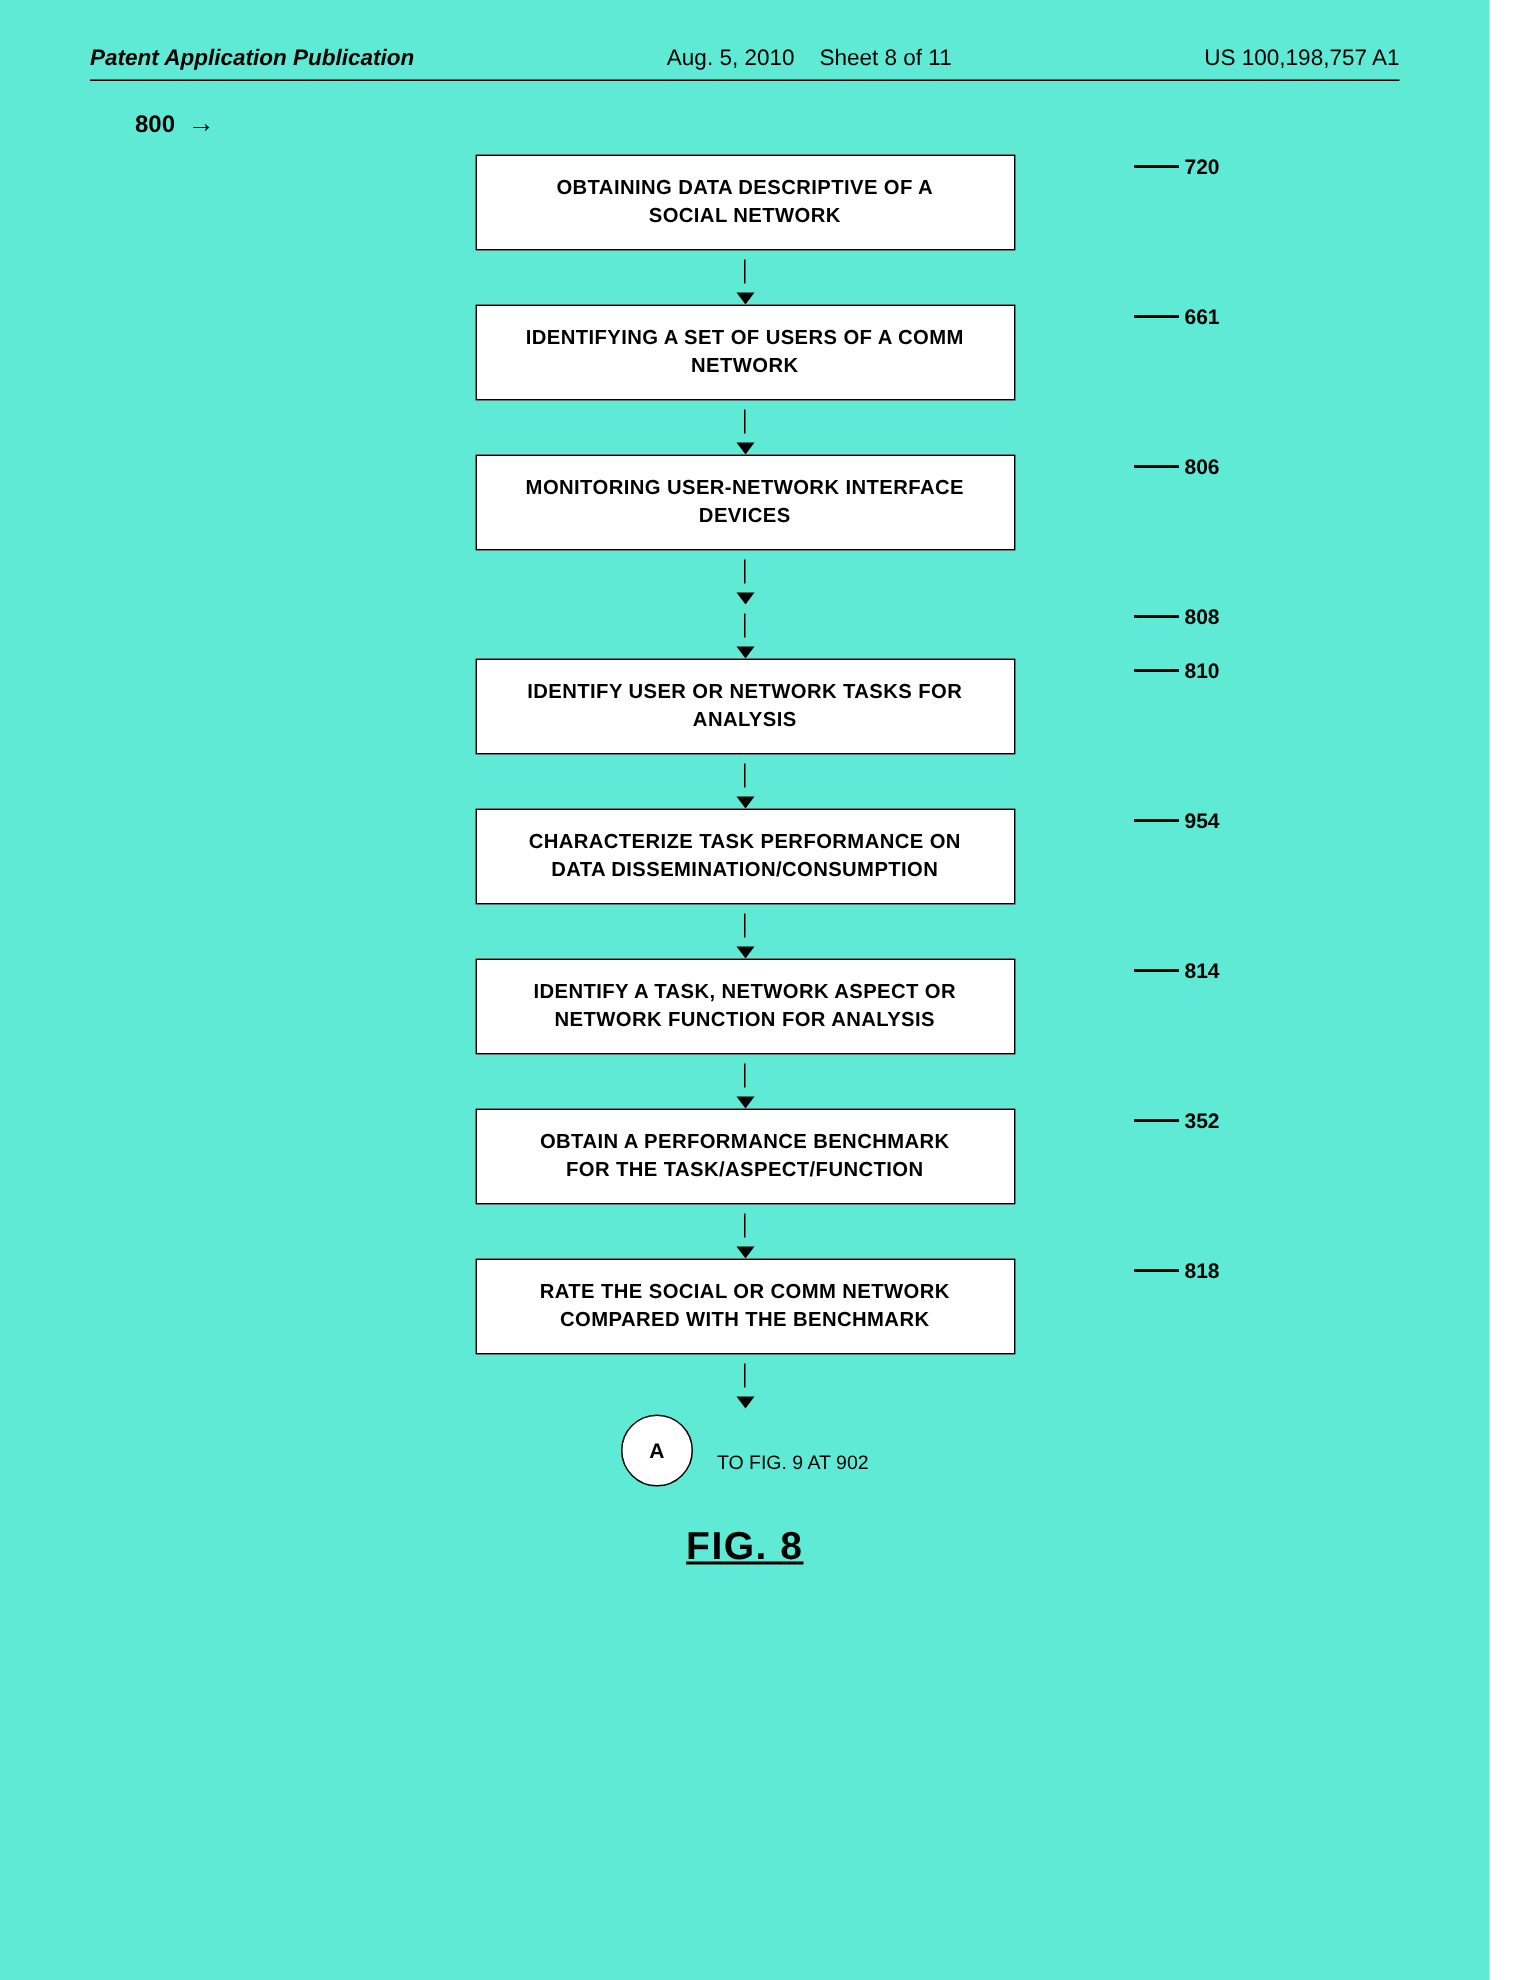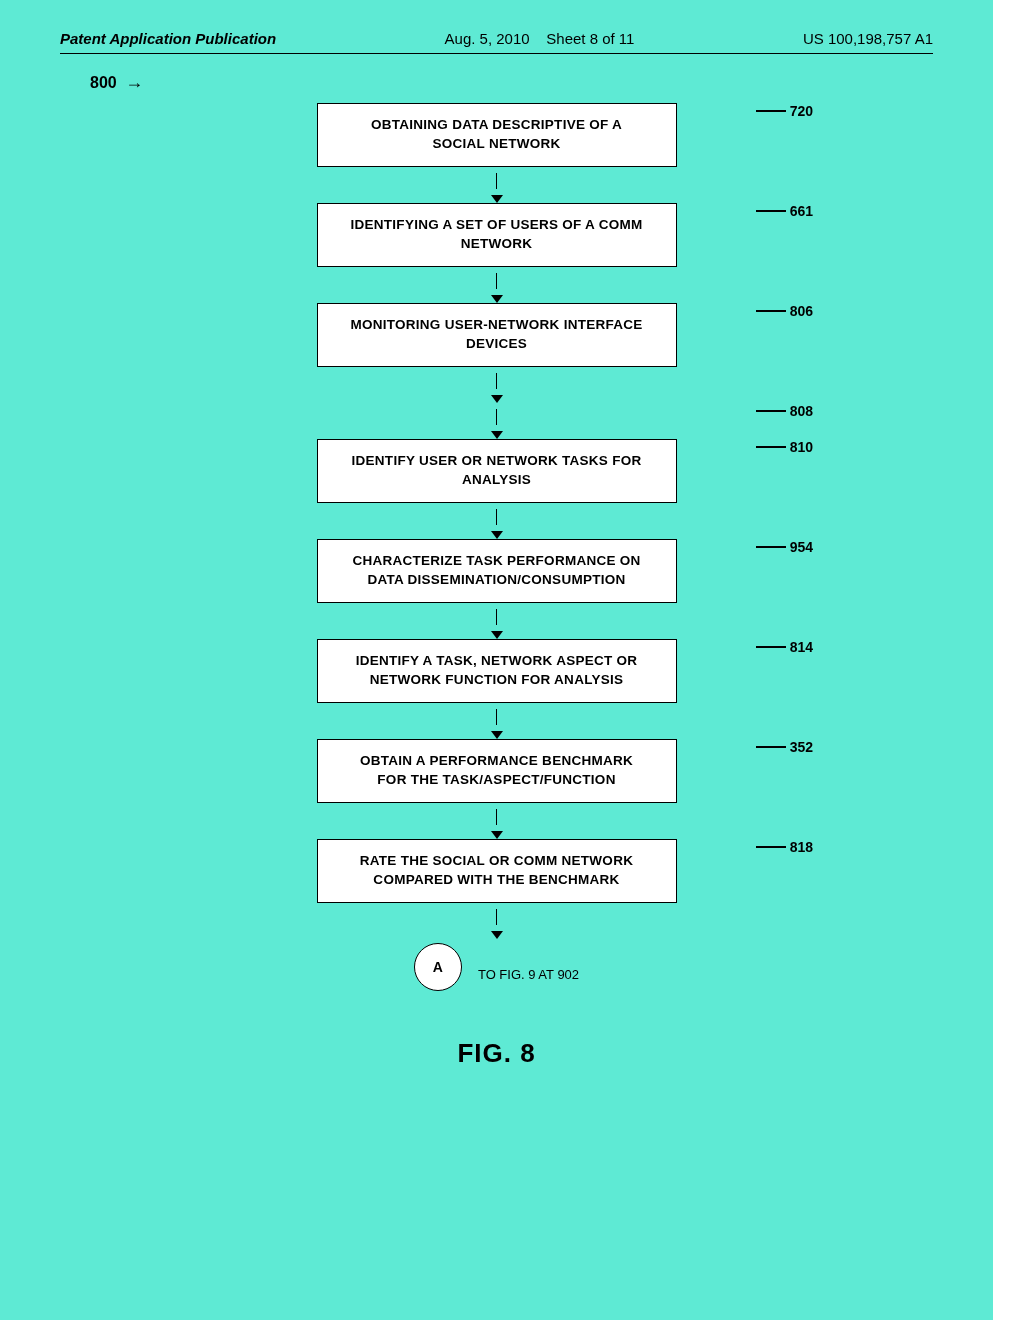--- a/index.html
+++ b/index.html
@@ -147,22 +147,23 @@
       font-size: 13px;
       font-weight: normal;
       margin-top: 14px;
     }
 
     
     .fig-label {
       text-align: center;
       font-size: 26px;
       font-weight: bold;
-      margin-top: 47px;
+      margin-top: 24px;
       letter-spacing: 1px;
+      text-decoration: underline;
     }
   </style>
 </head>
 <body>
 
 <div class="page">
 
   <div class="header">
     <div class="header-left">Patent Application Publication</div>
     <div class="header-center">

